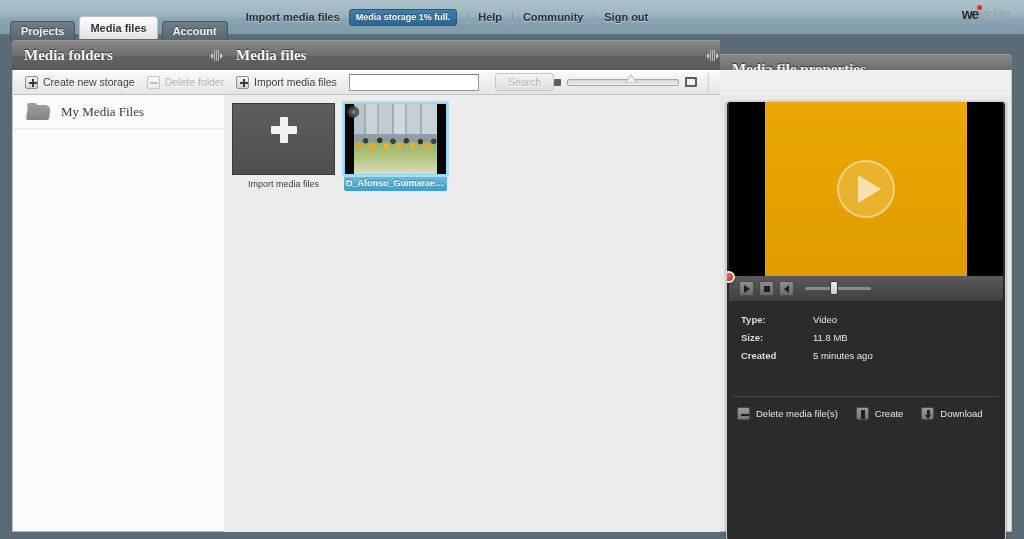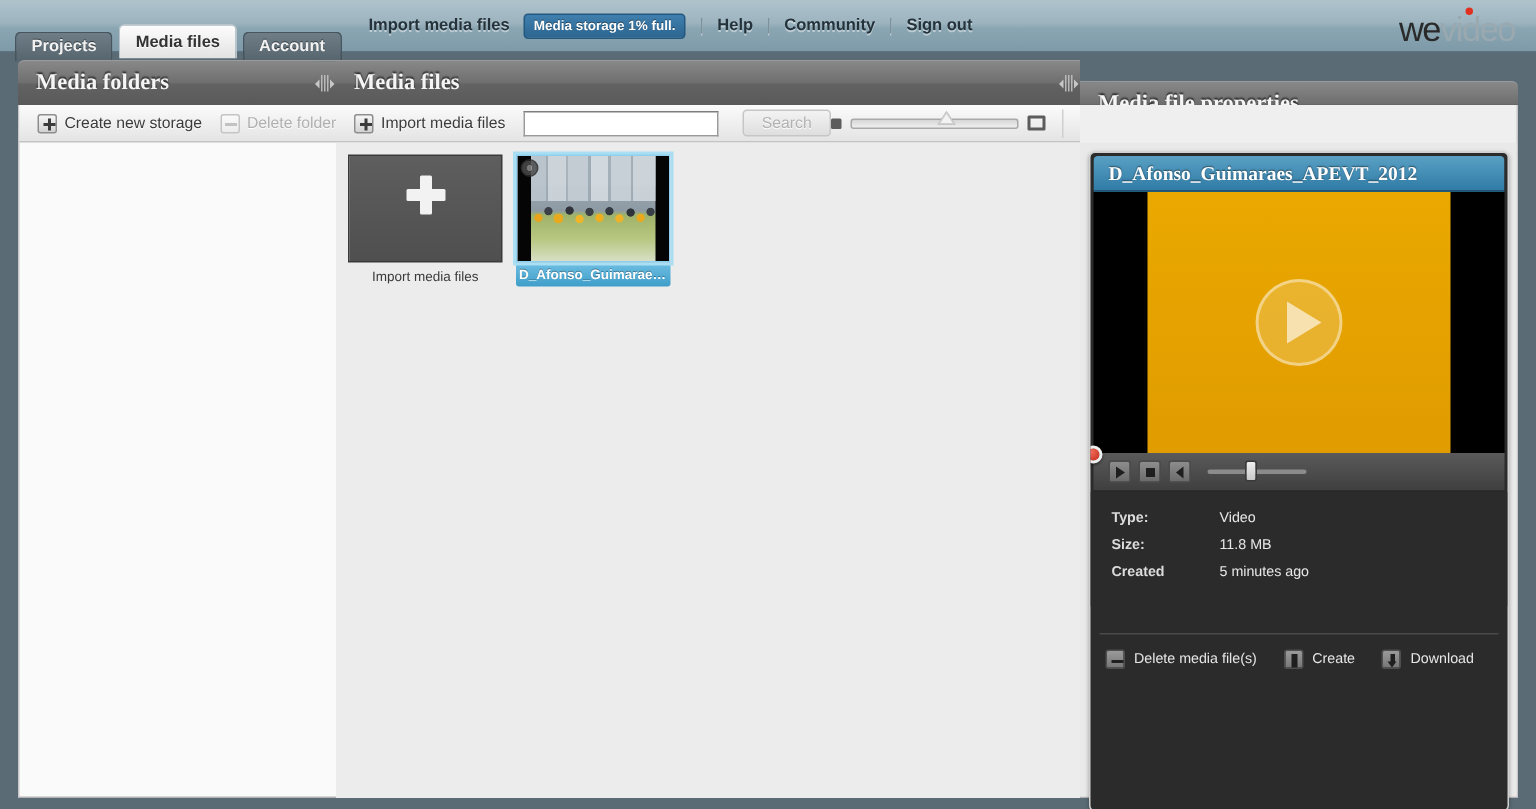--- a/index.html
+++ b/index.html
@@ -50,21 +50,21 @@
     background: linear-gradient(to bottom,#3f7fae,#2c6590);
     border: 1px solid #255madd; border: 1px solid #25587f;
     border-radius: 3px;
     color: #fff; font-size: 9px; font-weight: bold;
     padding: 2px 6px 3px 6px;
     text-shadow: 0 -1px 0 rgba(0,0,0,.45);
     cursor: pointer;
   }
   .logo {
     position: absolute; right: 14px; top: 6px;
-    font-size: 23px; font-weight: normal; letter-spacing: -1px;
+    font-size: 14px; font-weight: bold; letter-spacing: -1px;
   }
   .logo .we { color: #2a2a2a; }
   .logo .video { color: #9aa8b0; }
   .logo .dot {
     position: absolute; width: 5px; height: 5px; border-radius: 50%;
     background: #e03020; right: 28px; top: -1px;
   }
 
   
   .panels {
@@ -402,20 +402,27 @@
     <div class="toolbar">
       <div class="tbtn">
         <span class="icosq"></span>
         <span>Create new storage</span>
       </div>
       <div class="tbtn disabled">
         <span class="icosq dim minus"></span>
         <span>Delete folder</span>
       </div>
     </div>
+    <div class="folder-item">
+      <span class="folder-ico">
+        <span class="tab2"></span>
+        <span class="back"></span>
+      </span>
+      <span class="folder-label">My Media Files</span>
+    </div>
   </div>
 
   <div class="panel-body" id="body-files">
     <div class="toolbar">
       <div class="tbtn">
         <span class="icosq"></span>
         <span>Import media files</span>
       </div>
       <input class="searchbox" type="text" value="" placeholder="" style="">
       <div class="searchbtn">Search</div>
@@ -479,21 +486,20 @@
         </div>
         <div class="cap">D_Afonso_Guimaraes...</div>
       </div>
     </div>
   </div>
 
   <div class="panel-body" id="body-props">
     <div class="props">
       <div class="propcard">
 
-        <div class="prop-title">D_Afonso_Guimaraes_APEVT_2012</div>
 
         <div class="video-area">
           <div class="video-inner">
             <div class="playbtn"></div>
           </div>
         </div>
 
         <div class="ctrlbar">
           <span class="recdot"></span>
           <span class="cbtn">

